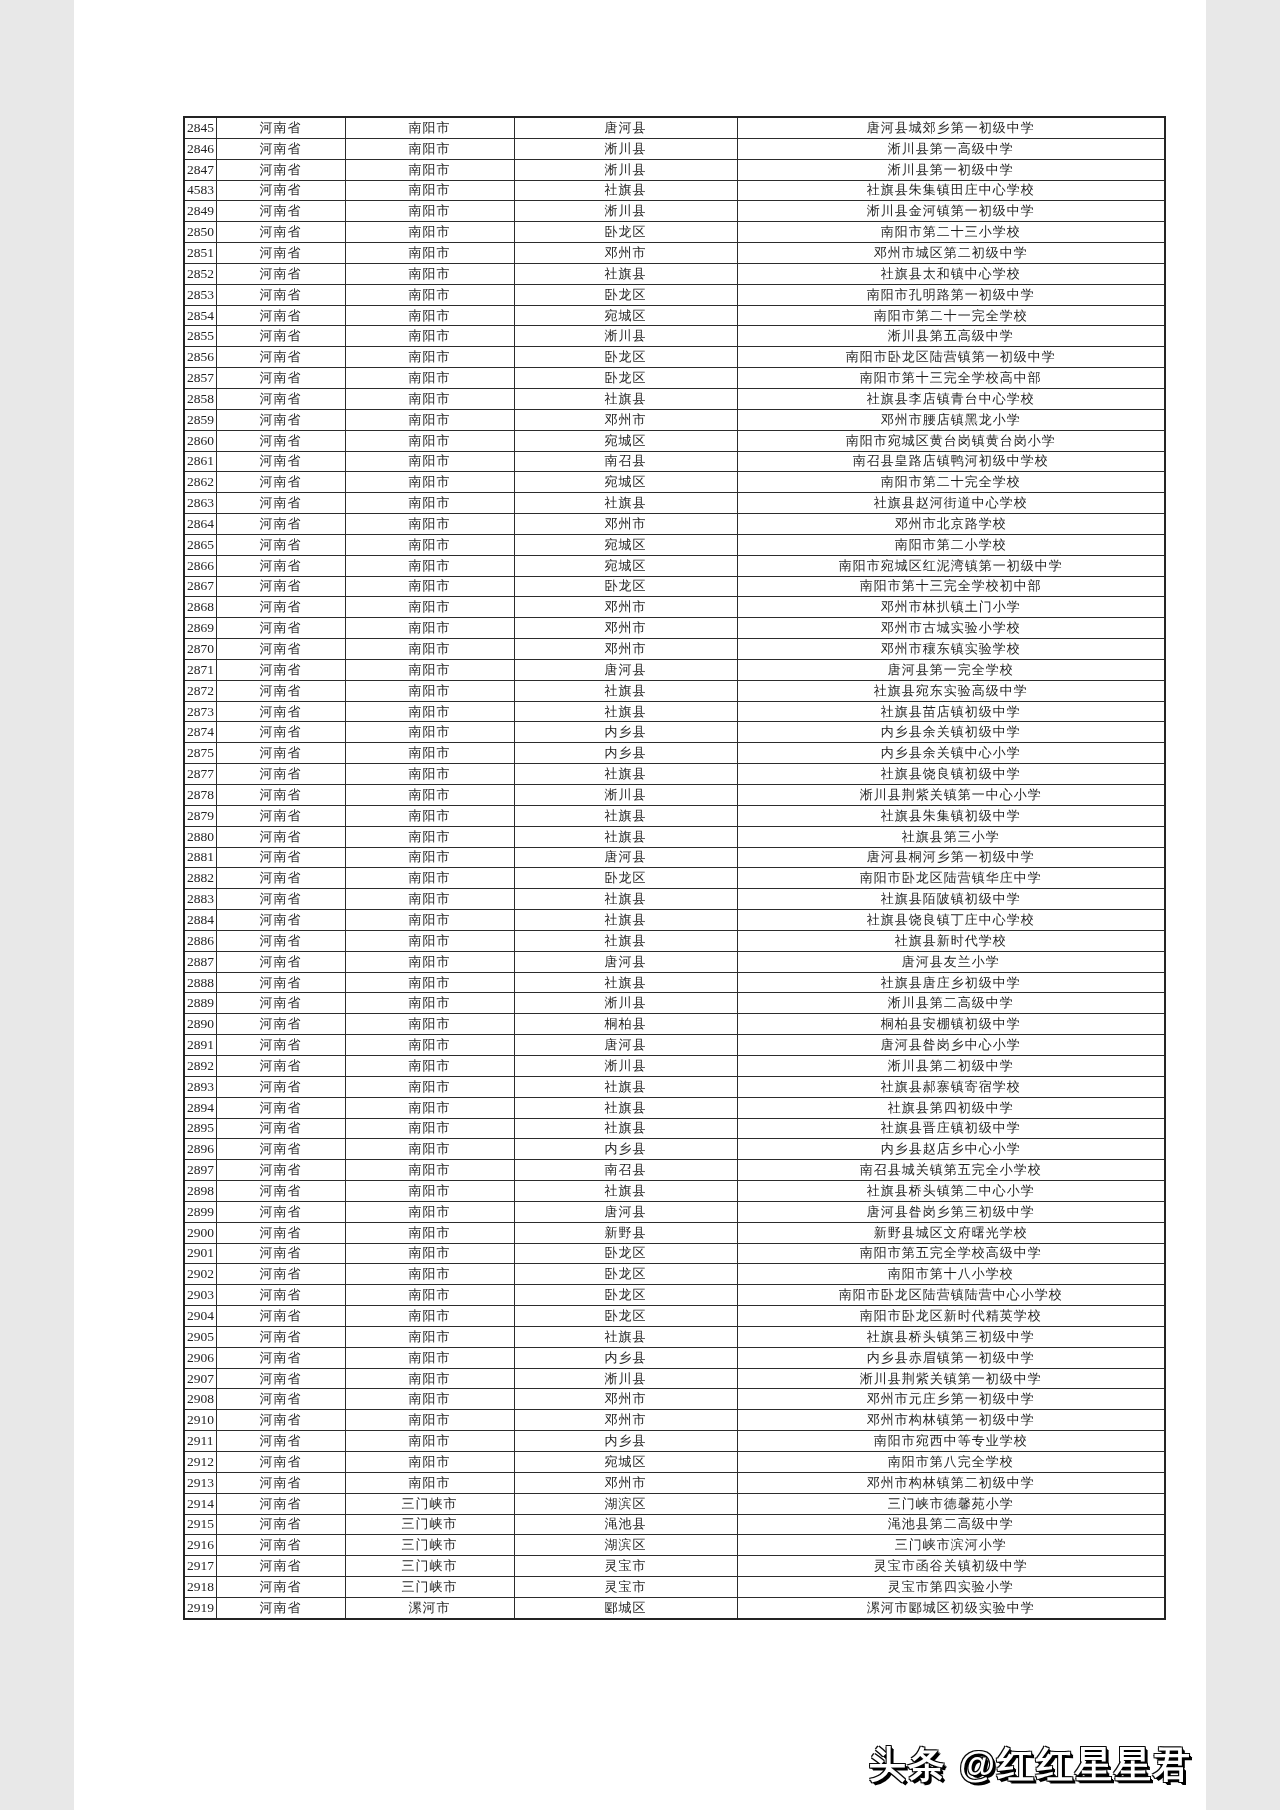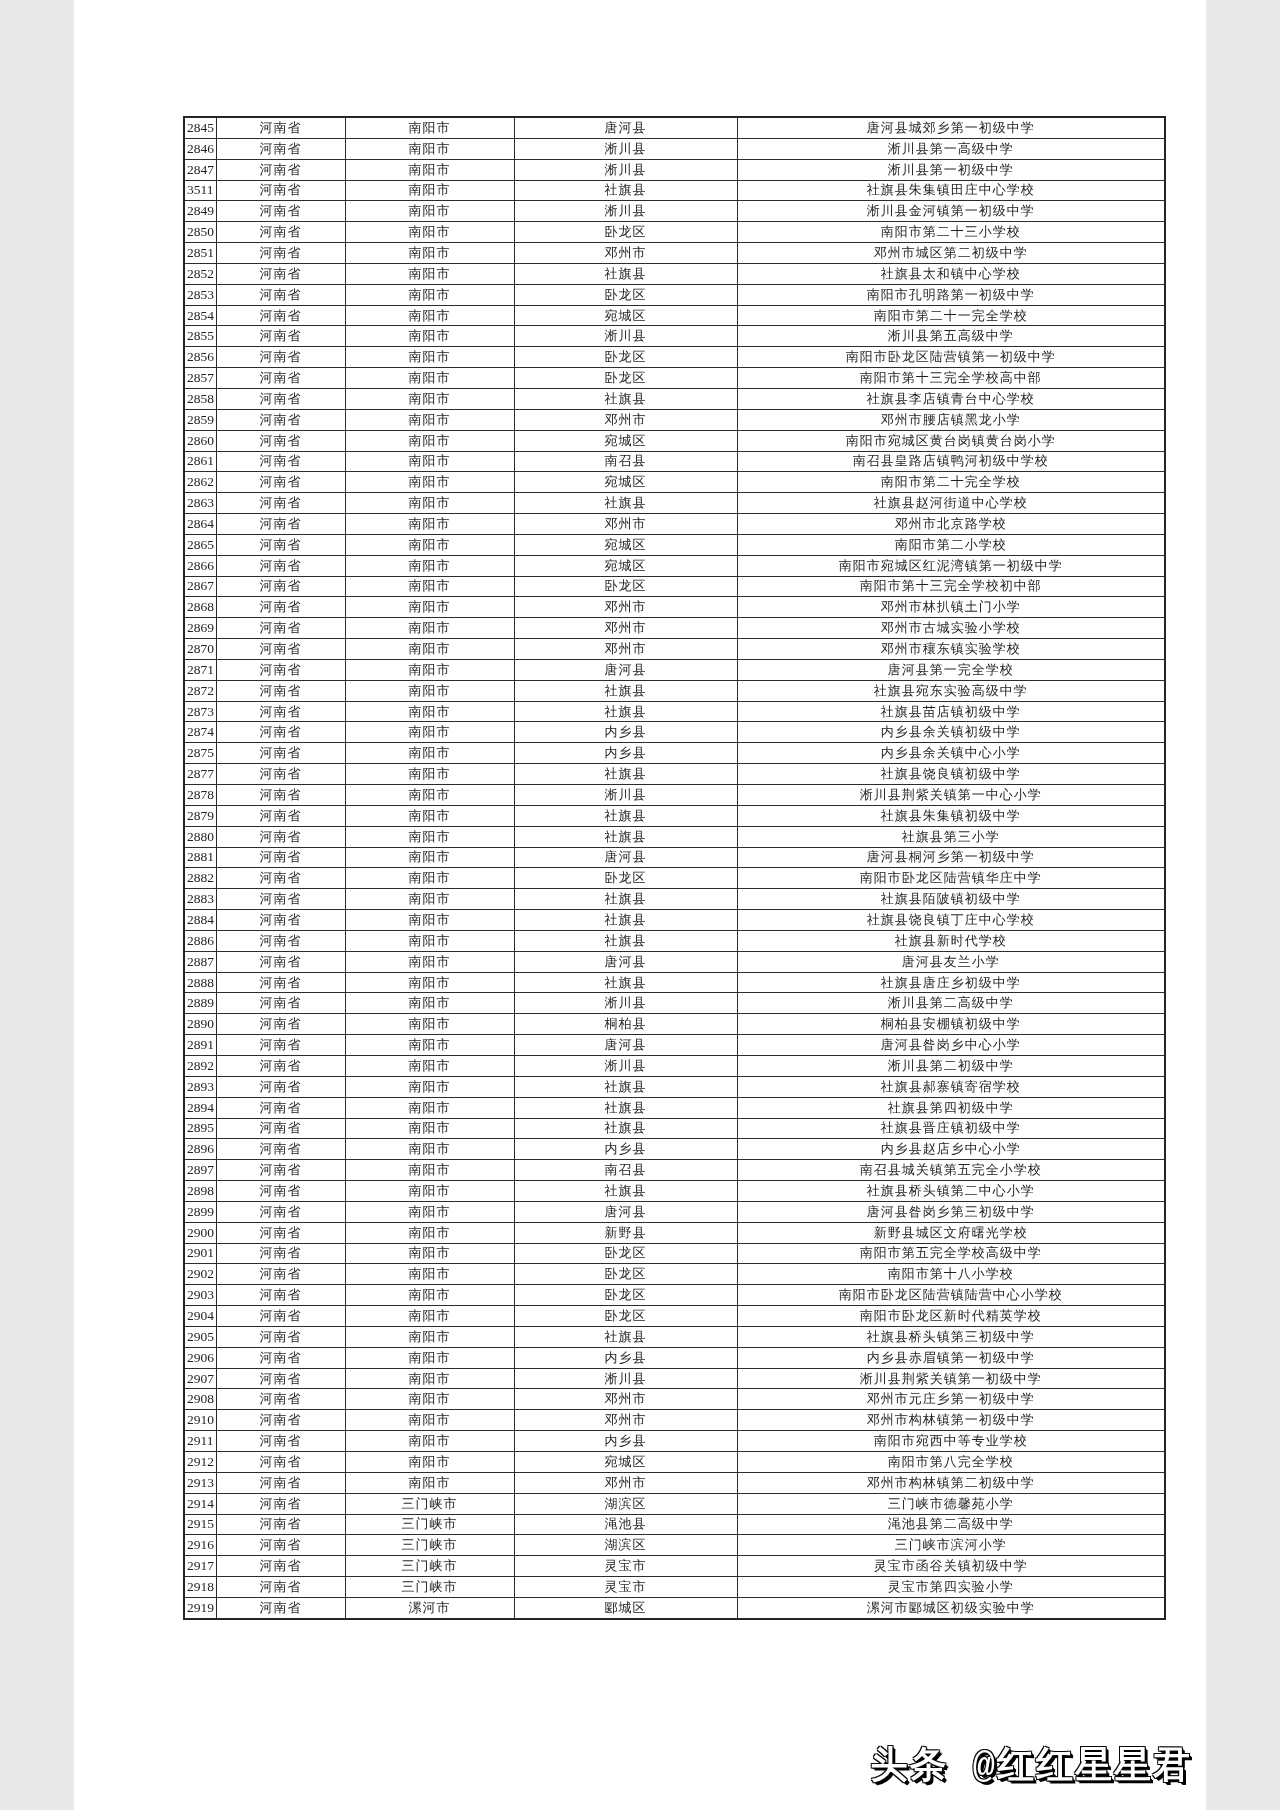--- a/index.html
+++ b/index.html
@@ -42,21 +42,21 @@
     position:absolute;
     left:0;top:1730px;
     width:100%;
     text-align:center;
     font-size:20px;
     color:#1a1a1a;
   }
   .watermark{
     position:absolute;
     right:14px;top:1740px;
-    font-family:Liberation Mono, monospace;
+    font-family:Liberation Sans, sans-serif;
     font-size:37px;
     font-weight:bold;
     letter-spacing:2px;
     color:#ffffff;
     text-shadow:
       3px 3px 0 #000,
       2px 2px 0 #000,
       1px 1px 0 #000,
       -1px -1px 0 #0a0a0a,
       1px -1px 0 #0a0a0a,
@@ -95,21 +95,21 @@
           <td>淅川县第一高级中学</td>
         </tr>
         <tr>
           <td class="col-index">2847</td>
           <td>河南省</td>
           <td>南阳市</td>
           <td>淅川县</td>
           <td>淅川县第一初级中学</td>
         </tr>
         <tr>
-          <td class="col-index">3511</td>
+          <td class="col-index">4583</td>
           <td>河南省</td>
           <td>南阳市</td>
           <td>社旗县</td>
           <td>社旗县朱集镇田庄中心学校</td>
         </tr>
         <tr>
           <td class="col-index">2849</td>
           <td>河南省</td>
           <td>南阳市</td>
           <td>淅川县</td>

